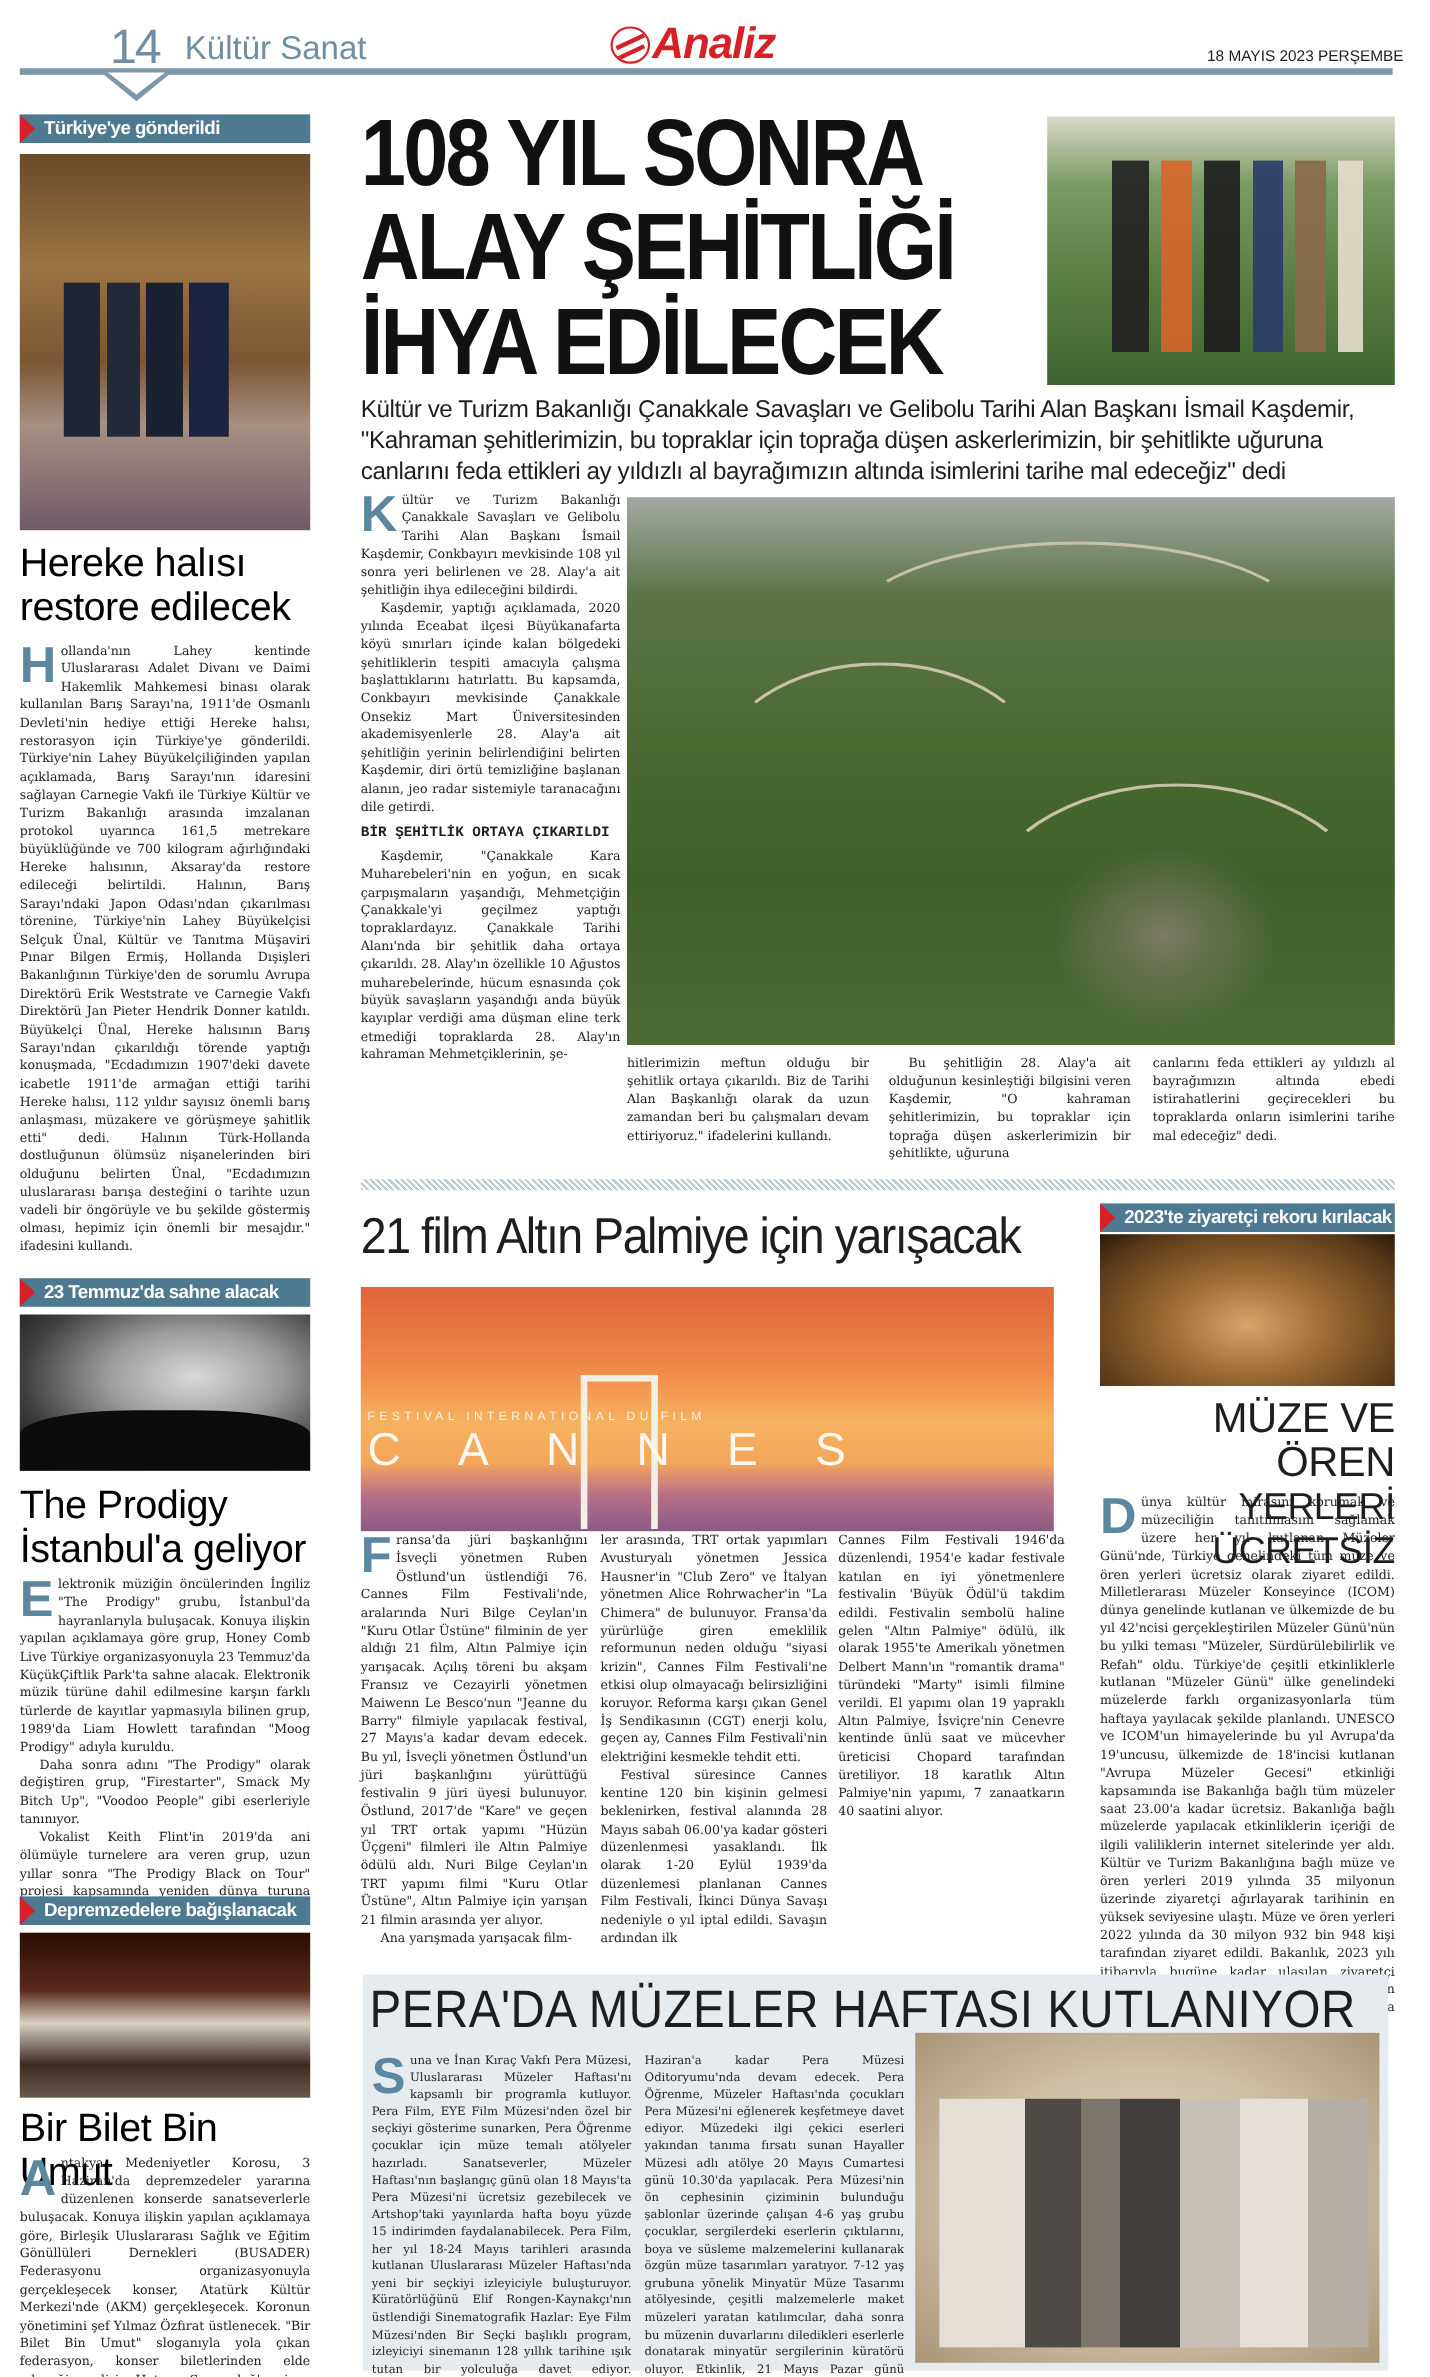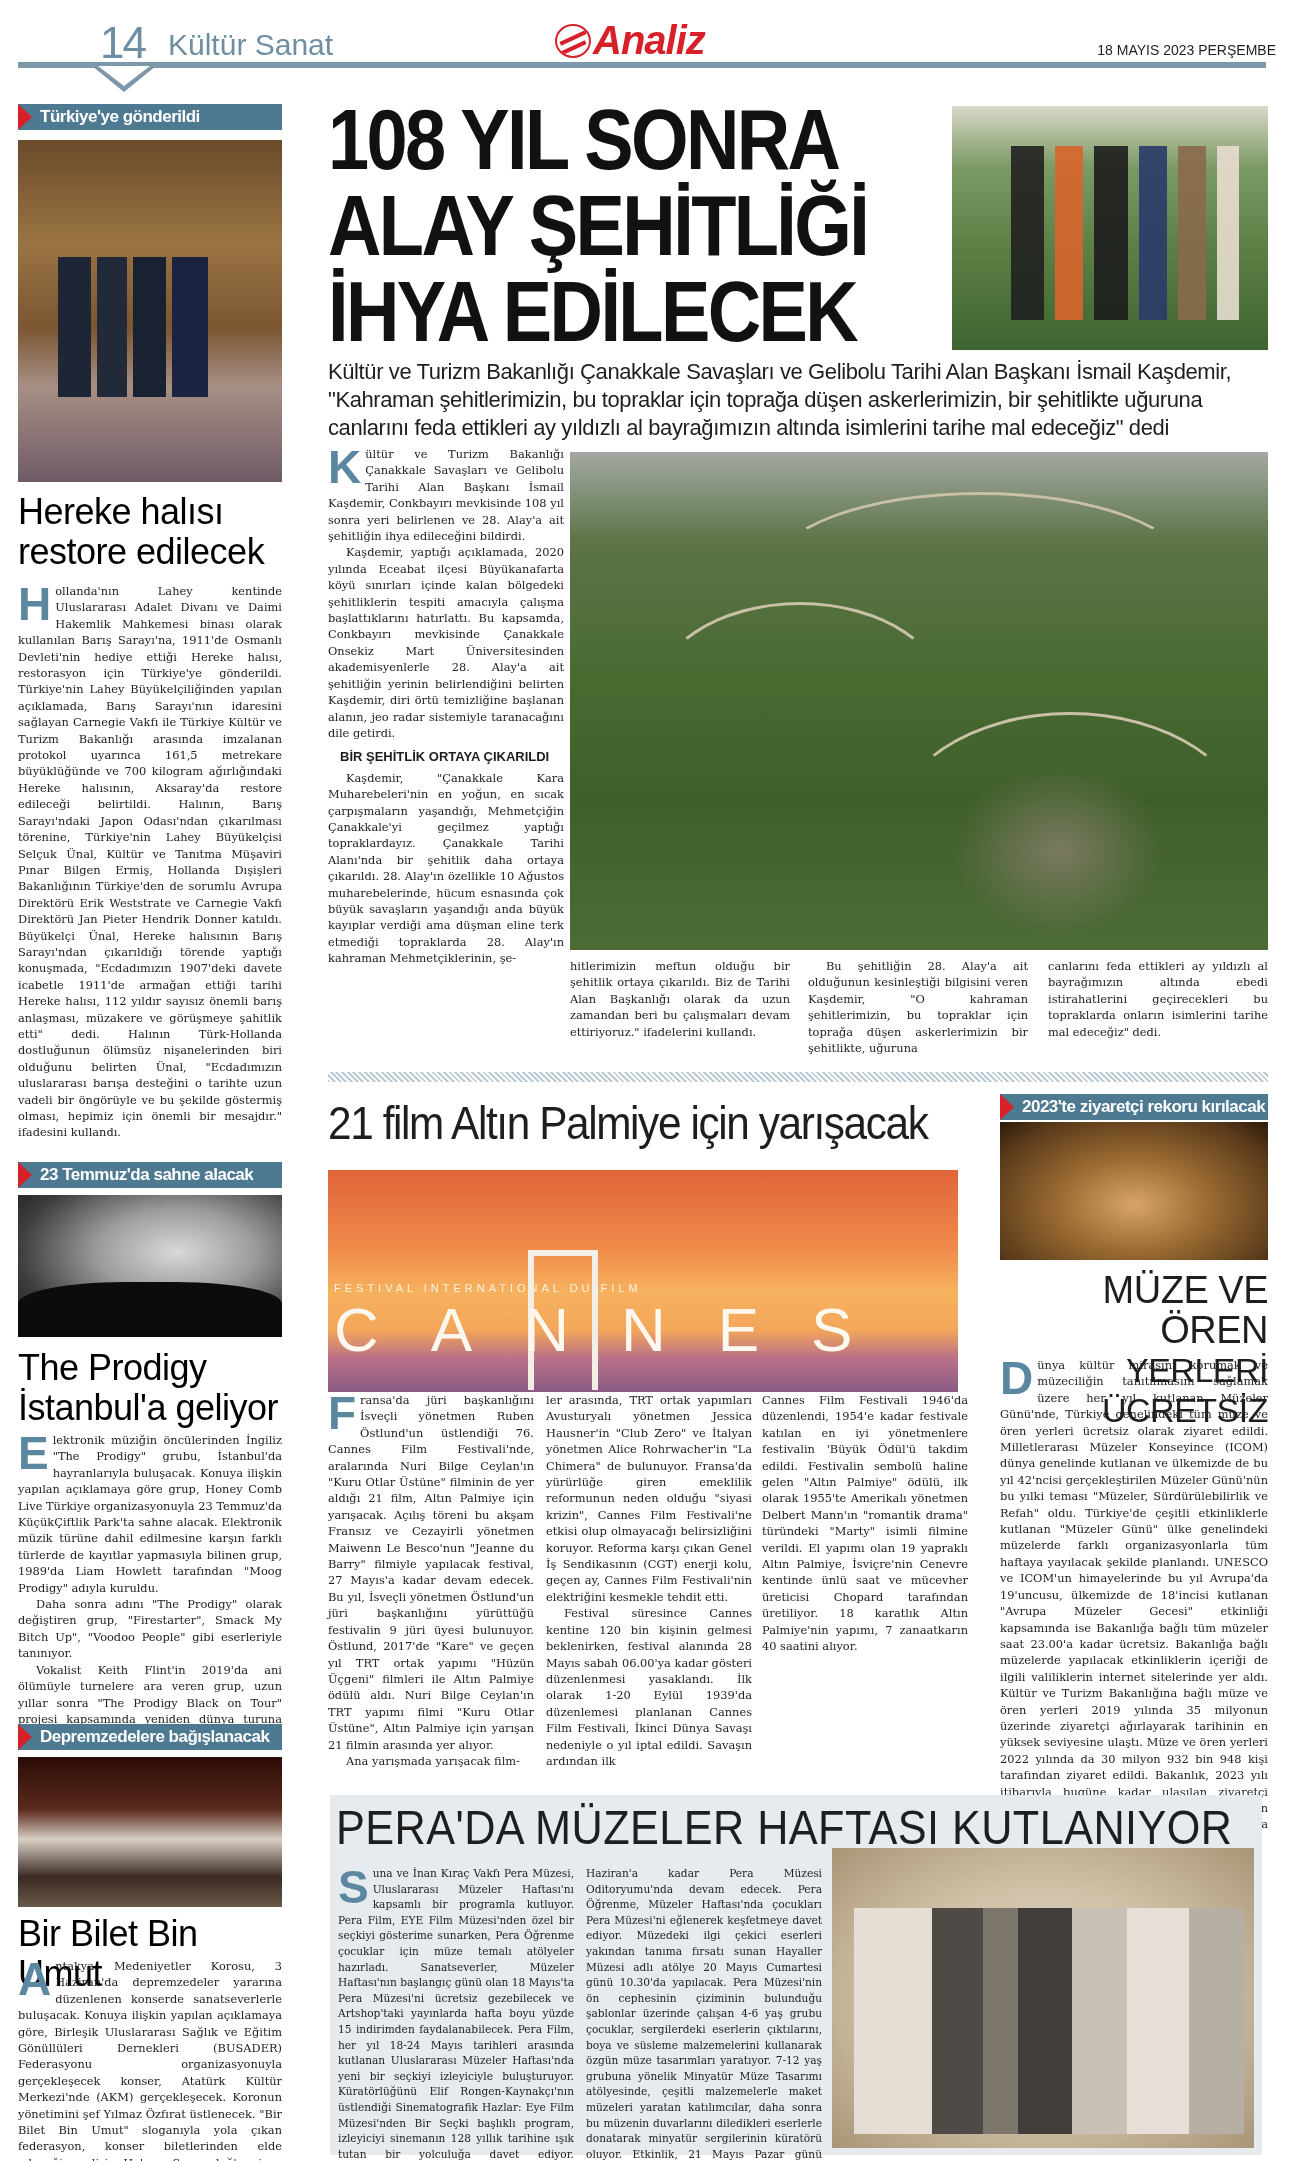--- a/index.html
+++ b/index.html
@@ -29,38 +29,38 @@
   .photo-hall .figs { position: absolute; bottom: 85px; left: 40px; width: 150px; height: 140px; background: linear-gradient(90deg, #1e2535 0 22%, transparent 22% 26%, #222a3a 26% 46%, transparent 46% 50%, #1a2130 50% 72%, transparent 72% 76%, #1c2340 76% 100%); }
   .photo-concert { background: radial-gradient(ellipse at 60% 40%, #d9d9d9 0%, #9c9c9c 35%, #3e3e3e 70%, #111 100%); }
   .photo-concert .crowd { position: absolute; bottom: 0; left: 0; right: 0; height: 55px; background: #0c0c0c; border-radius: 40% 40% 0 0; }
   .photo-choir { background: linear-gradient(180deg, #2c0c06 0%, #5a2a1c 35%, #d8cfc3 55%, #3a2a22 80%, #6a5a4a 100%); }
   .photo-field { background: linear-gradient(180deg, #d8d8c8 0%, #7b9a64 25%, #5b7e44 60%, #3f6430 100%); }
   .photo-field .people { position: absolute; left: 20px; right: 18px; top: 40px; bottom: 30px; background: linear-gradient(90deg, transparent 0 14%, #202020 14% 26%, transparent 26% 30%, #d8652b 30% 40%, transparent 40% 44%, #1c1c1c 44% 56%, transparent 56% 60%, #2a3a6a 60% 70%, transparent 70% 74%, #8a6a4a 74% 84%, transparent 84% 88%, #e8ddcf 88% 96%, transparent 96%); opacity: .9; }
   .photo-aerial { background: radial-gradient(ellipse at 70% 80%, #7a7a60 0%, transparent 15%), linear-gradient(180deg, #a3a9a2 0%, #5c7447 18%, #4a6a32 45%, #3f5f2a 70%, #4d6b37 100%); }
   .photo-aerial .road { position: absolute; border: 3px solid #c9c0a8; border-radius: 50%; border-color: #c9c0a8 transparent transparent transparent; }
   .photo-cannes { background: linear-gradient(180deg, #e0643a 0%, #f08a4a 35%, #f6b25f 55%, #f3a65a 72%, #b97088 85%, #8a5a84 100%); }
   .cannes-sub { position: absolute; left: 6px; top: 112px; font-family: "Liberation Sans", sans-serif; font-size: 11px; letter-spacing: 4px; color: #fff3e0; }
-  .cannes-word { position: absolute; left: 0; top: 124px; width: 100%; font-family: "Liberation Sans", sans-serif; font-size: 62px; letter-spacing: 52px; color: #fff8ee; font-weight: normal; padding-left: 6px; }
+  .cannes-word { position: absolute; left: 0; top: 124px; width: 100%; font-family: "Liberation Sans", sans-serif; font-size: 42px; letter-spacing: 52px; color: #fff8ee; font-weight: normal; padding-left: 6px; }
   .cannes-stand { position: absolute; left: 200px; top: 80px; width: 70px; height: 140px; border: 6px solid #f4efe6; border-bottom: none; }
   .photo-museum { background: radial-gradient(ellipse at 50% 60%, #d7a56a 0%, #9a6a32 40%, #5a3a1a 80%, #2a1a0a 100%); }
   .photo-pera { background: radial-gradient(ellipse at 50% 50%, #e8dfce 0%, #cdbfa4 55%, #a99578 100%); }
   .photo-pera .scene { position: absolute; left: 22px; top: 60px; right: 10px; bottom: 14px; background: linear-gradient(90deg, #efe9df 0 20%, #4a4440 20% 33%, #7a746a 33% 42%, #3a3632 42% 56%, #cfc7ba 56% 70%, #f0eae2 70% 86%, #bcb4a8 86%); filter: contrast(.9); }
 
   
   .hl-main { left: 328px; top: 96px; font-family: "Liberation Sans", sans-serif; font-weight: bold; font-size: 86px; line-height: 86px; color: #111; letter-spacing: -3px; transform: scaleX(0.86); transform-origin: left top; white-space: nowrap; }
   .deck-main { left: 328px; top: 358px; width: 940px; font-family: "Liberation Sans", sans-serif; font-size: 22px; line-height: 28px; color: #1e1e1e; letter-spacing: -0.4px; }
 
   .hl-side { font-family: "Liberation Sans", sans-serif; font-size: 36px; line-height: 40px; color: #000000; letter-spacing: -0.5px; }
 
   
   .body { font-family: "DejaVu Serif", serif; font-size: 11.4px; line-height: 16.4px; color: #222; text-align: justify; hyphens: auto; }
   .body p { text-indent: 18px; }
   .body p.first { text-indent: 0; }
   .dropcap { float: left; font-family: "Liberation Sans", sans-serif; font-weight: bold; color: #5b87a1; font-size: 46px; line-height: 38px; margin: 2px 4px 0 0; }
-  .subhead { font-family: Liberation Sans, sans-serif; font-weight: bold; font-size: 13px; color: #1e1e1e; margin: 8px 12px 4px; }
+  .subhead { font-family: Liberation Mono, monospace; font-weight: bold; font-size: 13px; color: #1e1e1e; margin: 8px 0 4px; }
 
   .hatch { position: absolute; height: 10px; background: repeating-linear-gradient(45deg, #bccbd6 0 2px, #fff 2px 4px); }
 
   .pera-box { left: 330px; top: 1795px; width: 932px; height: 360px; background: #e6ebf0; }
 </style>
 </head>
 <body>
 
 <div class="abs page-num">14</div>
 <div class="abs section-name">Kültür Sanat</div>

